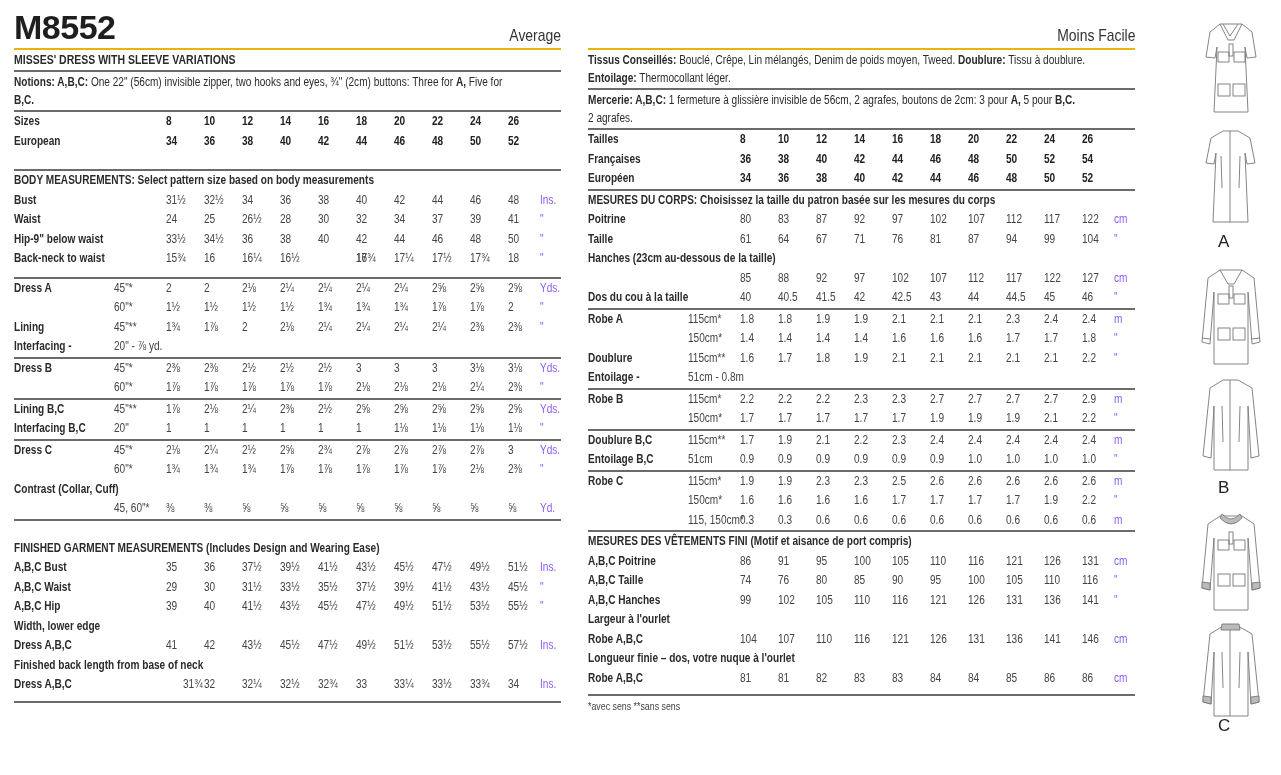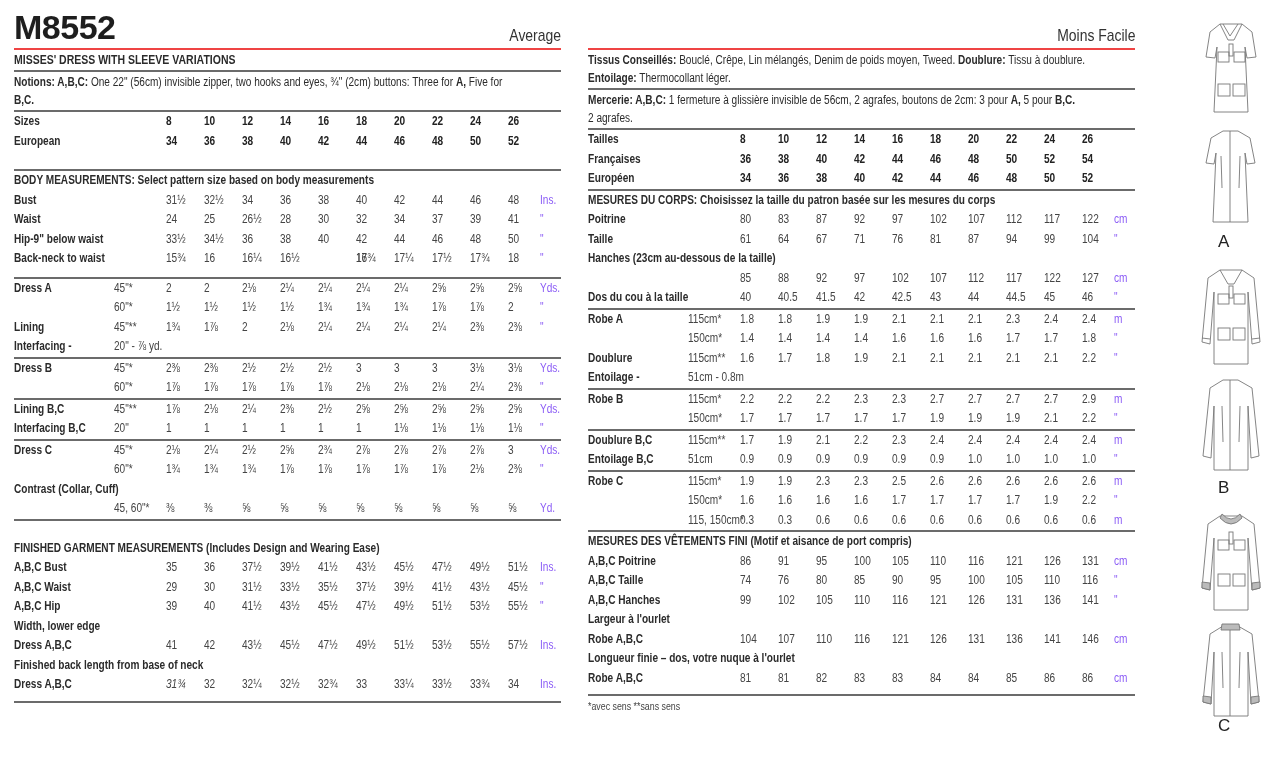--- a/index.html
+++ b/index.html
@@ -1,21 +1,21 @@
 <!DOCTYPE html>
 <html><head>
 <meta charset="utf-8">
 <style>
   html, body { margin:0; padding:0; background:#ffffff; }
   body { width:1281px; height:775px; position:relative; overflow:hidden;
          font-family:"Liberation Sans", sans-serif; color:#2b2b2b; }
   .panel { position:absolute; top:0; }
   #panel-en { left:14px; width:547px; }
   #panel-fr { left:588px; width:547px; }
-  .topline { position:relative; height:48px; border-bottom:2px solid #ef4444;text-align:right; }
+  .topline { position:relative; height:48px; border-bottom:2px solid #eab308;text-align:right; }
   .code { position:absolute; left:0; top:8px; font-size:34px; font-weight:bold; letter-spacing:-0.5px; color:#1e1e1e; }
   .level { position:absolute; right:0; bottom:2px; font-size:17px; color:#333; transform:scaleX(0.82); transform-origin:right bottom; }
   .title { height:20px; line-height:20px; font-size:12.5px; font-weight:bold; border-bottom:2px solid #6b6b6b; }
   .para { font-size:12px; line-height:18px; padding:1px 0 1px; border-bottom:2px solid #6b6b6b; }
   .para b { font-weight:bold; }
   .row { position:relative; height:19.5px; line-height:19.5px; font-size:12px; }
   .row .lbl { position:absolute; left:0; font-weight:bold; white-space:nowrap; }
   .row .sub { position:absolute; left:100px; white-space:nowrap; color:#444; }
   .row .v { position:absolute; width:36px; white-space:nowrap; color:#444; }
   .row .u { position:absolute; left:526px; color:#8b5cf6; white-space:nowrap; }
@@ -351,21 +351,21 @@
         <span class="v" style="left: 418px;"><span class="scale">53½</span></span>
         <span class="v" style="left: 456px;"><span class="scale">55½</span></span>
         <span class="v" style="left: 494px;"><span class="scale">57½</span></span>
         <span class="u"><span class="scale">Ins.</span></span>
       </div>
       <div class="row">
         <span class="lbl"><span class="scale">Finished back length from base of neck</span></span>
       </div>
       <div class="row">
         <span class="lbl"><span class="scale">Dress A,B,C</span></span>
-        <span class="v" style="left: 152px; font-style: italic;"><span class="scale">31¾</span></span>
+        <span class="v" style="left: 169px;"><span class="scale">31¾</span></span>
         <span class="v" style="left: 190px;"><span class="scale">32</span></span>
         <span class="v" style="left: 228px;"><span class="scale">32¼</span></span>
         <span class="v" style="left: 266px;"><span class="scale">32½</span></span>
         <span class="v" style="left: 304px;"><span class="scale">32¾</span></span>
         <span class="v" style="left: 342px;"><span class="scale">33</span></span>
         <span class="v" style="left: 380px;"><span class="scale">33¼</span></span>
         <span class="v" style="left: 418px;"><span class="scale">33½</span></span>
         <span class="v" style="left: 456px;"><span class="scale">33¾</span></span>
         <span class="v" style="left: 494px;"><span class="scale">34</span></span>
         <span class="u"><span class="scale">Ins.</span></span>

